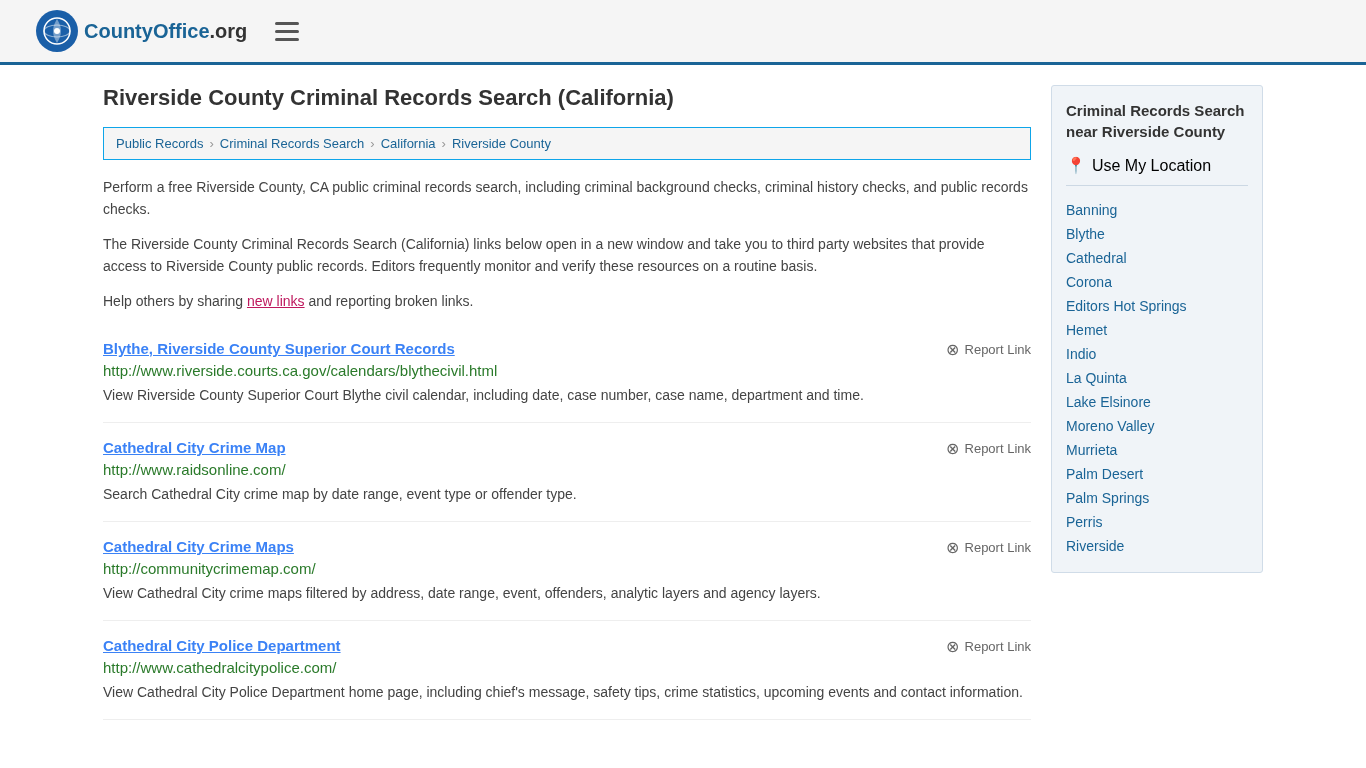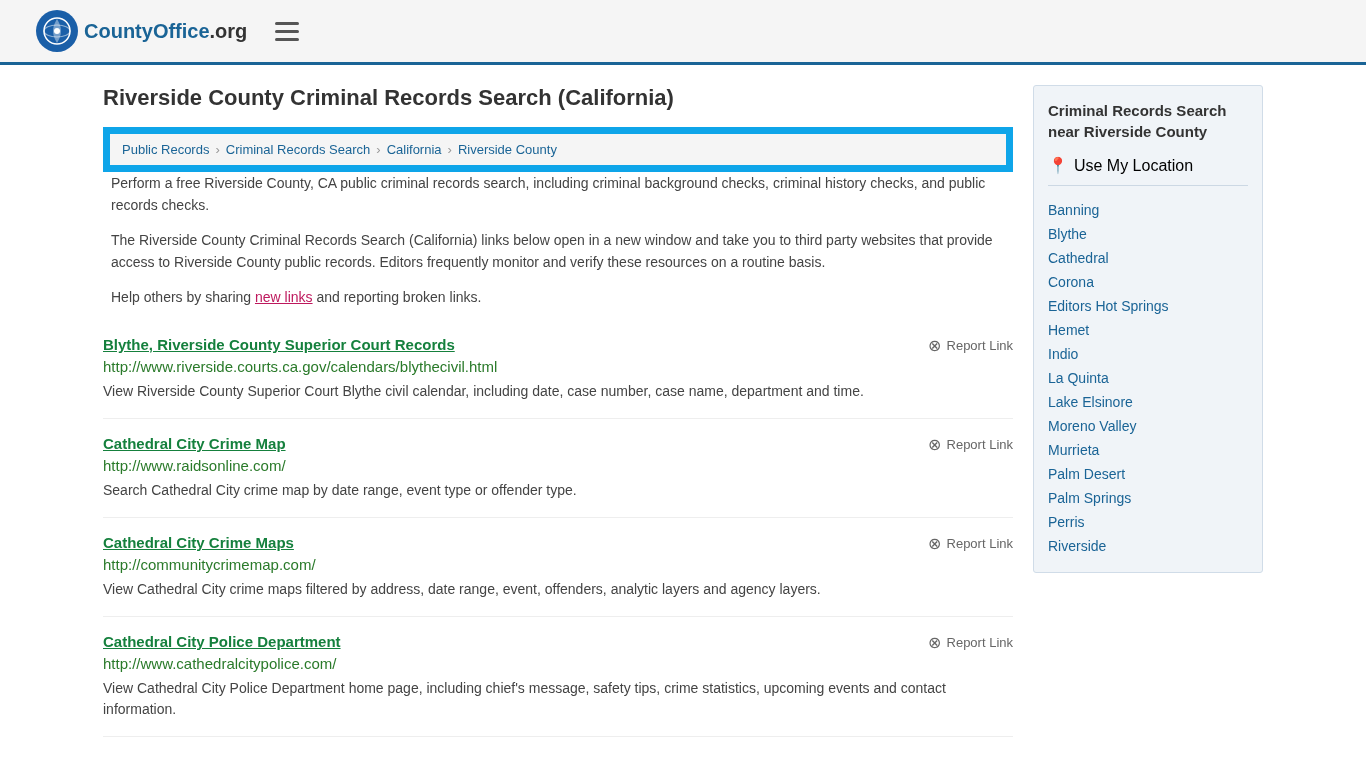--- a/index.html
+++ b/index.html
@@ -88,79 +88,78 @@
       max-width: 1200px;
       margin: 0 auto;
       padding: 20px;
       display: flex;
       gap: 20px;
     }
     .main-content {
       flex: 1;
     }
     .sidebar {
-      width: 230px;
+      width: 212px;
       flex-shrink: 0;
     }
 
     
     .page-title {
       font-size: 22px;
       font-weight: bold;
       color: #333;
       margin-bottom: 16px;
     }
 
     
     .breadcrumb {
       background: #f5f5f5;
-      border: 7px solid #0ea5e9;
+      border: 1px solid #0ea5e9;
       padding: 8px 12px;
-      margin-bottom: 0;
+      margin-bottom: 16px;
       font-size: 13px;
       color: #555;
       display: flex;
       align-items: center;
       gap: 6px;
       flex-wrap: wrap;
     }
     .breadcrumb a {
       color: #1a6496;
       text-decoration: none;
     }
     .breadcrumb .sep { color: #999; }
 
     
     .description {
       font-size: 14px;
       line-height: 1.6;
       color: #444;
       margin-bottom: 12px;
-      margin-left: 8px;
     }
     .description a {
       color: #be185d;
       text-decoration: underline;
     }
 
     
     .result-item {
       border-bottom: 1px solid #eee;
       padding: 16px 0;
     }
     .result-header {
       display: flex;
       align-items: flex-start;
       justify-content: space-between;
       gap: 10px;
     }
     .result-title {
       font-size: 15px;
       font-weight: bold;
-      color: #15803d;
+      color: #3b82f6;
       text-decoration: underline;
       cursor: pointer;
     }
     .report-link {
       display: flex;
       align-items: center;
       gap: 5px;
       color: #666;
       font-size: 13px;
       cursor: pointer;

